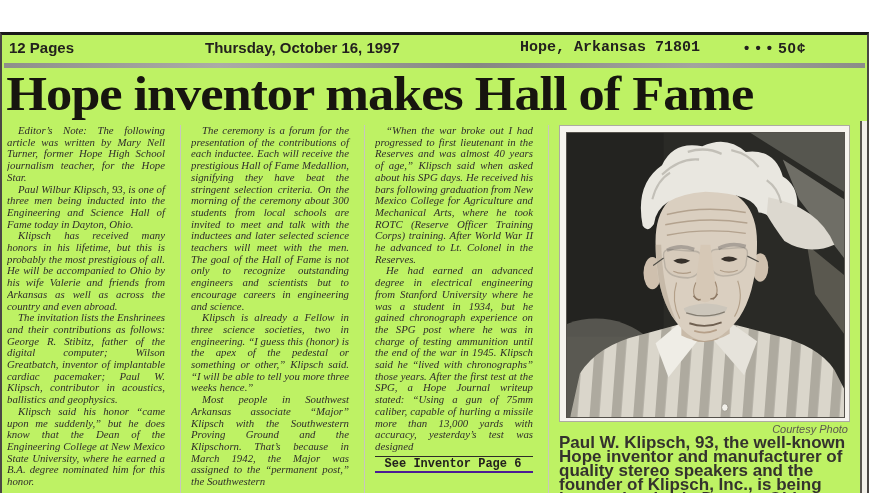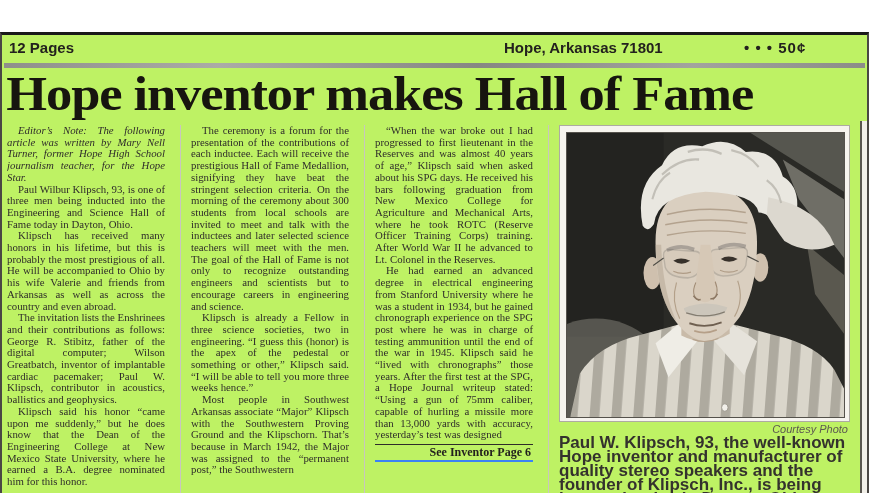--- a/index.html
+++ b/index.html
@@ -14,66 +14,67 @@
     border-right:2px solid #4a4744;
     overflow:hidden;
     font-family:"Liberation Serif", serif;
     color:#2f2d2a;
     margin-top:32px;
   }
   
   .masthead{position:relative;height:28px;font-family:"Liberation Sans", sans-serif;font-weight:bold;font-size:15px;color:#23211e;}
   .m-pages{position:absolute;left:7px;top:4px;}
   .m-date{position:absolute;left:203px;top:4px;}
-  .m-loc{position:absolute;left:502px;top:4px;}
+  .m-loc{position:absolute;left:518px;top:4px;font-family:Liberation Mono, monospace;}
   .m-price{position:absolute;left:742px;top:4px;letter-spacing:1px;}
   .masthead-rule{height:5px;margin:0 2px;background:linear-gradient(90deg,#8f8f8b,#ababa6 25%,#878783 55%,#a3a39e 80%,#8c8c88);}
   
   .headline{
     height:54px;line-height:52px;
     font-weight:bold;font-size:49px;letter-spacing:-1px;
     white-space:nowrap;color:#17150f;
     transform:scaleX(1.07);transform-origin:0 50%;
     padding-left:4px;
   }
   
   .content{display:flex;gap:10px;height:400px;padding:3px 5px 0 5px;box-sizing:border-box;}
   .col{
     width:158px;flex:none;
     padding-right:15px;border-right:1px solid #c9c6be;
     overflow:hidden;
     font-size:10.8px;line-height:11.7px;text-align:justify;
   }
-  .col p{margin:0;text-indent:11px;}
+  .col p{margin:0;text-indent:11px;font-style:italic;}
   .col p.no-indent{text-indent:0;}
   .col p.italic{font-style:italic;}
   .see-more{
     margin-top:3px;padding:2px 2px 1px 0;
-    border-top:1.5px solid #2e2c29;border-bottom:2px solid #3b82f6;
-    text-align:right;font-weight:bold;font-size:12px;color:#23211e;
+    border-top:1.5px solid #2e2c29;border-bottom:2px solid #4c1d95;
+    text-align:center;font-weight:bold;font-size:12px;color:#23211e;font-family:Liberation Mono, monospace;
   }
   
   .photo-block{flex:1;position:relative;padding-right:12px;overflow:hidden;}
   .photo-frame{background:#f6f4ee;border:1px solid #aeaba2;padding:6px 6px 3px 6px;}
   .portrait{display:block;width:100%;height:284px;border:1px solid #55524c;background:#2a2a26;}
   .credit{font-family:"Liberation Sans", sans-serif;font-style:italic;font-size:11px;color:#5c5951;text-align:right;padding:1px 2px 0 0;}
   .caption{
     font-family:"Liberation Sans", sans-serif;font-weight:bold;
     font-size:17px;line-height:14px;color:#34322d;padding-top:1px;
   }
   .page-edge{position:absolute;top:86px;right:5px;bottom:0;width:2px;background:#59564f;}
   .page-edge-light{position:absolute;top:86px;right:0;bottom:0;width:5px;background:#f1efe8;}
 </style>
 </head>
 <body>
 
 <div class="page">
 
   <div class="masthead">
     <span class="m-pages">12 Pages</span>
+    <span class="m-date">Thursday, October 16, 1997</span>
     <span class="m-loc">Hope, Arkansas 71801</span>
     <span class="m-price">• • • 50¢</span>
   </div>
   <div class="masthead-rule"></div>
 
   <div class="headline">Hope inventor makes Hall of Fame</div>
 
   <div class="content">
 
     <div class="col">

